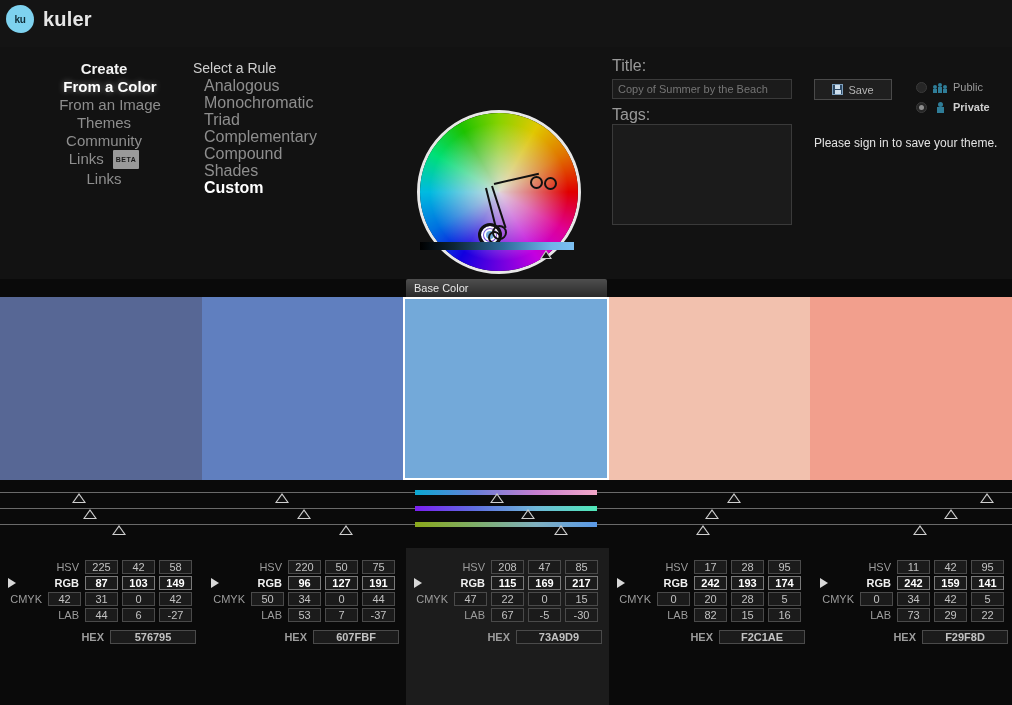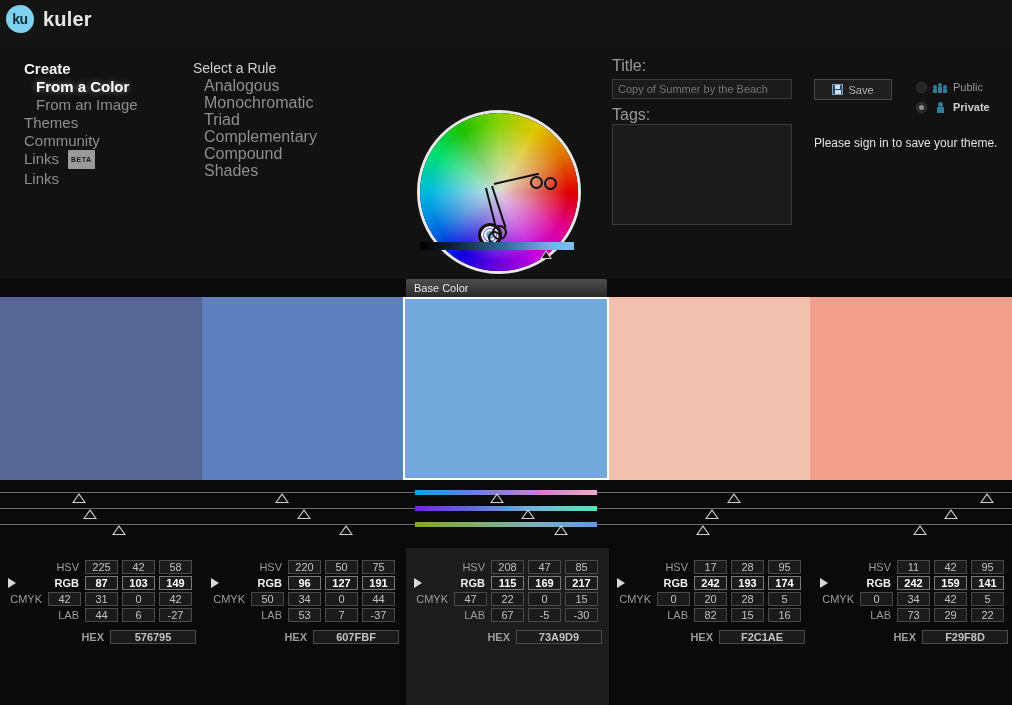--- a/index.html
+++ b/index.html
@@ -11,32 +11,32 @@
   }
   .app{position:relative;width:1012px;height:705px;background:#0a0a0a;}
 
   
   .header{position:absolute;left:0;top:0;width:1012px;height:47px;background:#141414;}
   .logo-wrap{position:absolute;left:6px;top:5px;display:flex;align-items:center;gap:9px;}
   .logo-blob{
     width:28px;height:28px;background:#7ed2ef;
     border-radius:52% 48% 46% 54% / 50% 52% 48% 50%;
     display:flex;align-items:center;justify-content:center;
-    font-size:14px;font-weight:bold;color:#0f2d38;letter-spacing:-.3px;
+    font-size:10px;font-weight:bold;color:#0f2d38;letter-spacing:-.3px;
   }
   .logo-text{font-size:20px;font-weight:bold;color:#e6e6e6;letter-spacing:.2px;}
   .header-links{position:absolute;right:0;top:0;height:47px;display:flex;align-items:center;gap:46px;padding-right:16px;}
   .header-link{font-size:12px;font-weight:bold;color:#cfcfcf;cursor:pointer;}
 
   
   .top-panel{position:absolute;left:0;top:47px;width:1012px;height:232px;background:#121212;}
 
   
   .nav{position:absolute;left:24px;top:13px;width:160px;}
-  .nav-item{font-size:15px;line-height:17px;color:#8e8e8e;cursor:pointer;padding:0 0 1px 0;}
+  .nav-item{font-size:15px;line-height:17px;color:#8e8e8e;cursor:pointer;padding:0 0 1px 0;text-align:center;}
   .nav-item.strong{color:#f2f2f2;font-weight:bold;}
   .nav-item.sub{padding-left:12px;}
   .nav-item.sel{color:#ffffff;font-weight:bold;text-shadow:0 0 6px rgba(255,255,255,.45);}
   .beta{
     display:inline-block;margin-left:9px;vertical-align:2px;
     font-size:7px;font-weight:bold;letter-spacing:.5px;color:#1a1a1a;
     background:#9a9a9a;border-radius:1px;padding:1px 3px;
   }
 
   
@@ -188,20 +188,21 @@
 
     <div class="rules">
       <div class="rules-title">Select a Rule</div>
       <div id="rules-list">
           <div class="rule">Analogous</div>
           <div class="rule">Monochromatic</div>
           <div class="rule">Triad</div>
           <div class="rule">Complementary</div>
           <div class="rule">Compound</div>
           <div class="rule">Shades</div>
+          <div class="rule sel">Custom</div>
         </div>
     </div>
 
     <div class="wheel-area">
       <div class="wheel">
         <div class="wheel-hue"></div>
         <div class="wheel-dark"></div>
 
         <div class="link-line" style="left:74px;top:70px;width:46px;transform:rotate(-13deg);"></div>
         <div class="link-line" style="left:66px;top:74px;width:44px;transform:rotate(76deg);"></div>

